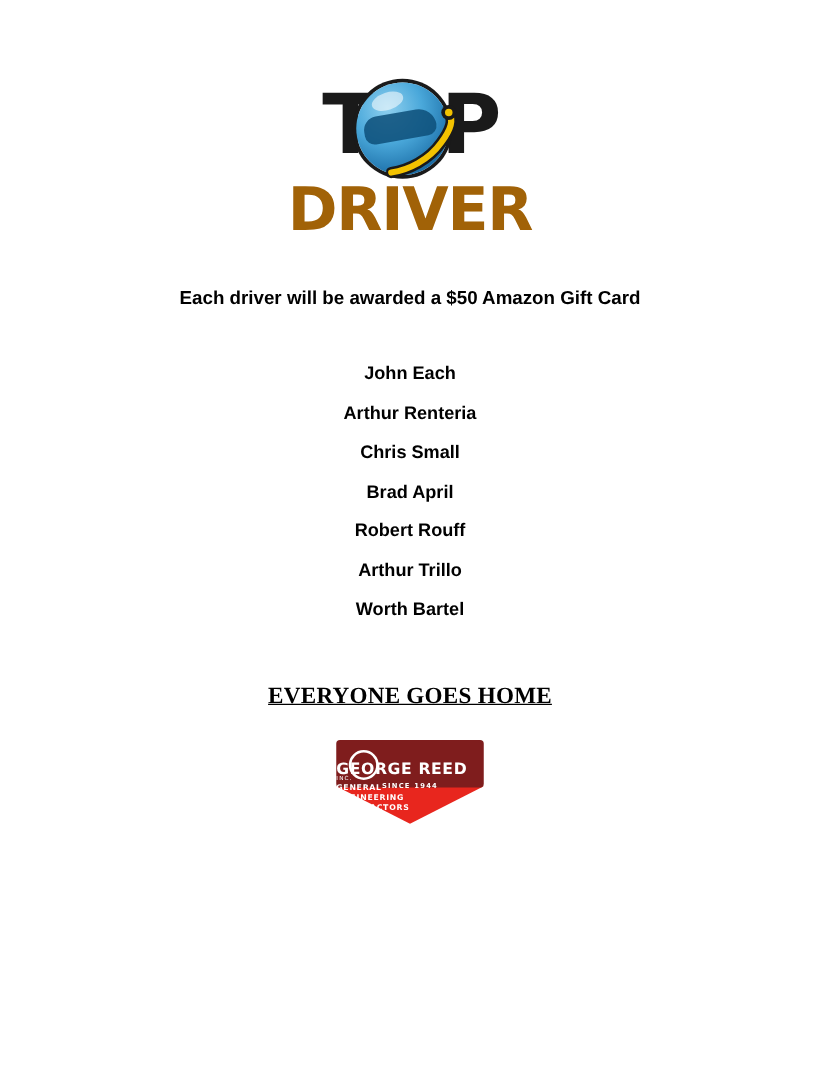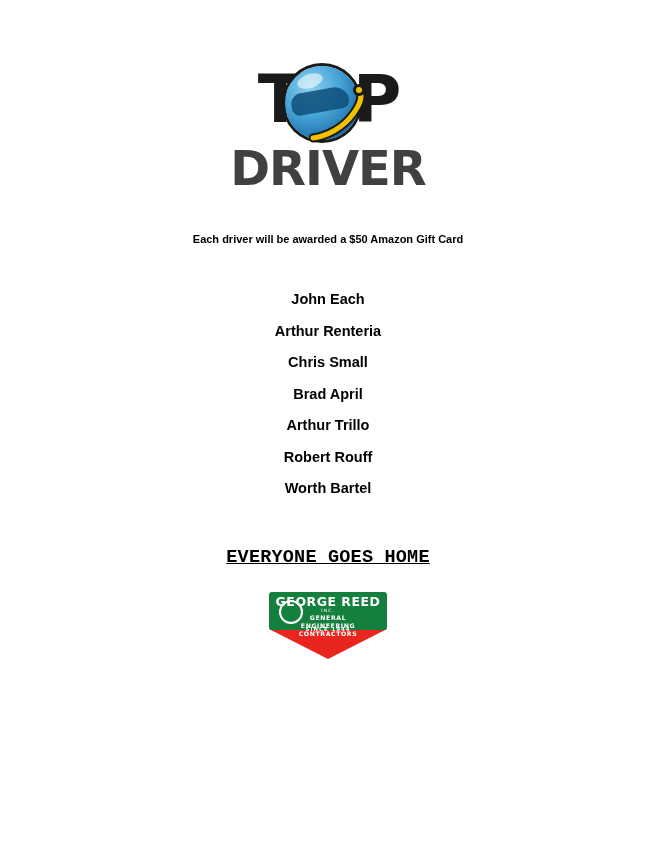--- a/index.html
+++ b/index.html
@@ -92,37 +92,37 @@
     position: absolute;
     top: 76px;
     left: 0;
     width: 230px;
     text-align: center;
     font-family: "DejaVu Sans", sans-serif;
     font-weight: bold;
     font-size: 48px;
     line-height: 56px;
     letter-spacing: -1px;
-    color: #404040;
+    color: #a16207;
   }
 
   
   .congrats {
     margin-top: 34px;
     font-family: "Liberation Sans", sans-serif;
     font-weight: bold;
     font-size: 15.5px;
     line-height: 22px;
     text-align: center;
   }
   .award {
     margin-top: 14px;
     font-family: "Liberation Sans", sans-serif;
     font-weight: bold;
-    font-size: 11px;
+    font-size: 15px;
     line-height: 22px;
     text-align: center;
   }
 
   
   .names {
     margin-top: 34px;
     display: flex;
     flex-direction: column;
     align-items: center;
@@ -132,44 +132,44 @@
     font-family: "Liberation Sans", sans-serif;
     font-weight: bold;
     font-size: 14.5px;
     line-height: 31.5px;
     text-align: center;
   }
 
   
   .slogan {
     margin-top: 42px;
-    font-family: Liberation Mono, monospace;
+    font-family: Liberation Serif, serif;
     font-weight: bold;
     font-size: 18.5px;
     text-decoration: underline;
     text-align: left;
     letter-spacing: .2px;
   }
 
   
   .gr-logo {
     margin-top: 24px;
     width: 118px;
     position: relative;
   }
   .gr-banner {
     position: relative;
     width: 118px;
     height: 38px;
-    background: #15803d;
+    background: #7f1d1d;
     border-radius: 3px;
     color: #ffffff;
-    text-align: center;
+    text-align: left;
     box-sizing: border-box;
-    padding-top: 3px;
+    padding-top: 16px;
     z-index: 2;
   }
   .gr-name {
     font-family: "DejaVu Sans", sans-serif;
     font-weight: bold;
     font-size: 12.5px;
     letter-spacing: .5px;
     line-height: 13px;
   }
   .gr-inc {
@@ -241,22 +241,22 @@
     <div class="logo-word-bottom">DRIVER</div>
   </div>
 
   <div class="award">Each driver will be awarded a $50 Amazon Gift Card</div>
 
   <div class="names">
     <div class="name">John Each</div>
     <div class="name">Arthur Renteria</div>
     <div class="name">Chris Small</div>
     <div class="name">Brad April</div>
+    <div class="name">Robert Rouff</div>
     <div class="name">Arthur Trillo</div>
-    <div class="name">Robert Rouff</div>
     <div class="name">Worth Bartel</div>
   </div>
 
   <div class="slogan">EVERYONE GOES HOME</div>
 
   <div class="gr-logo">
     <div class="gr-banner">
       <div class="gr-ring"></div>
       <div class="gr-name">GEORGE REED</div>
       <div class="gr-inc">INC.</div>

